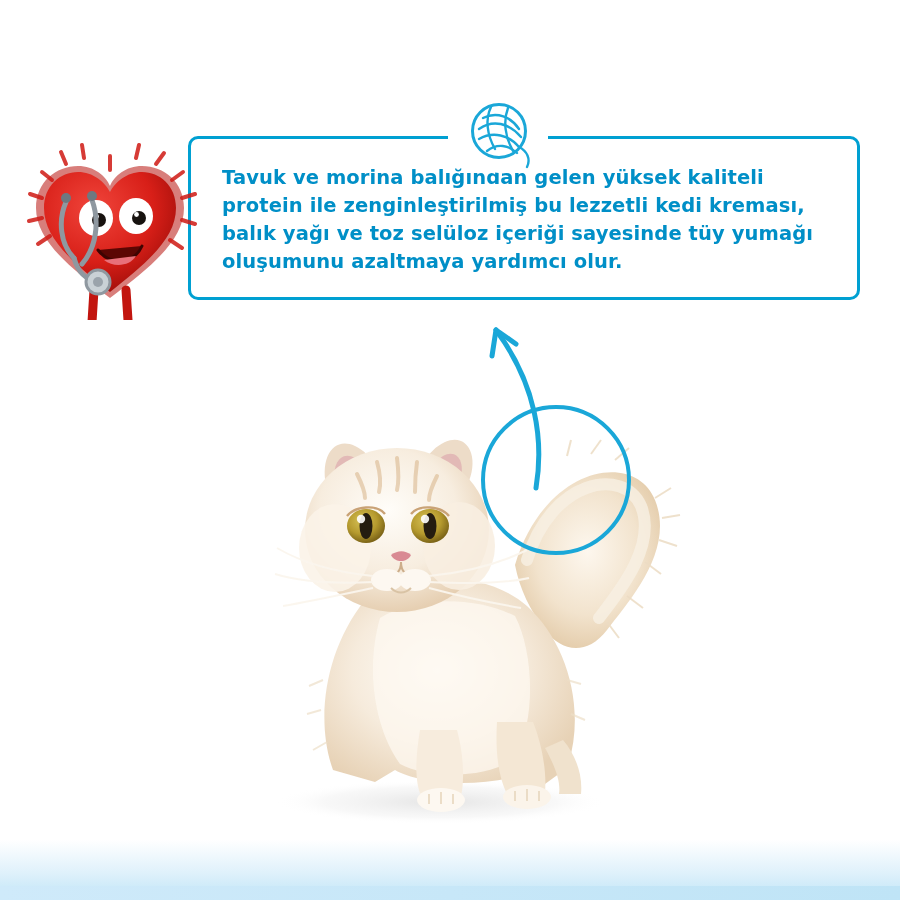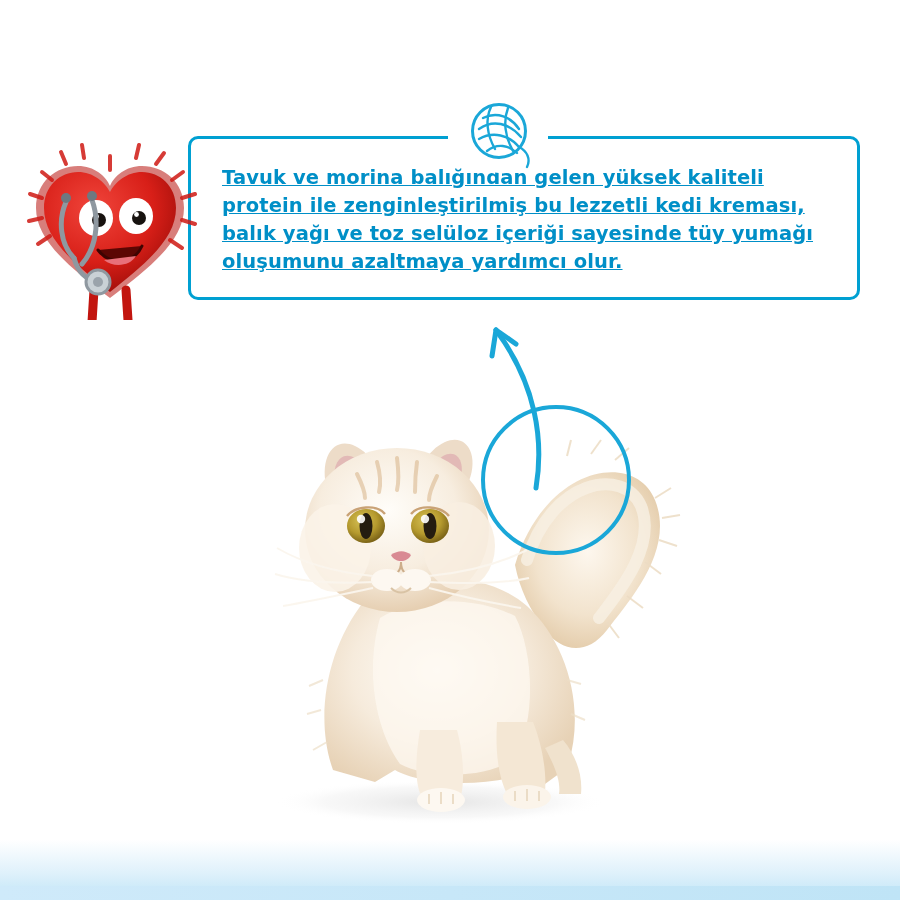--- a/index.html
+++ b/index.html
@@ -44,21 +44,20 @@
     position: absolute;
     left: 222px;
     top: 164px;
     width: 624px;
     color: #008fc7;
     font-size: 19.5px;
     line-height: 28px;
     font-weight: bold;
     letter-spacing: 0.1px;
     white-space: pre-line;
-    text-decoration: underline;
   }
 
   
   #badge {
     position: absolute;
     left: 453px;
     top: 85px;
     width: 92px;
     height: 92px;
   }

